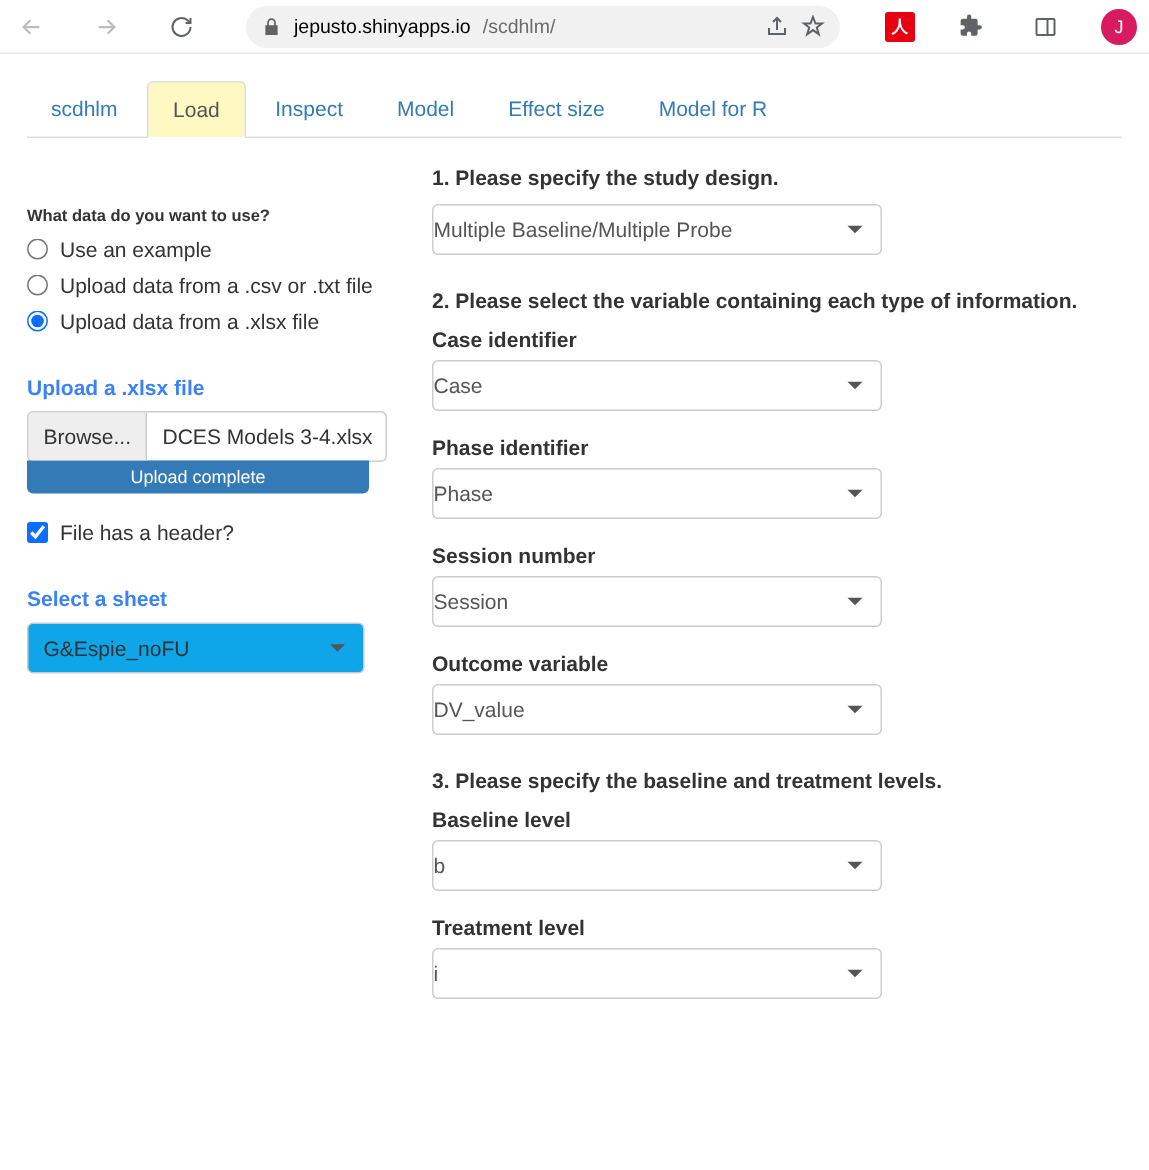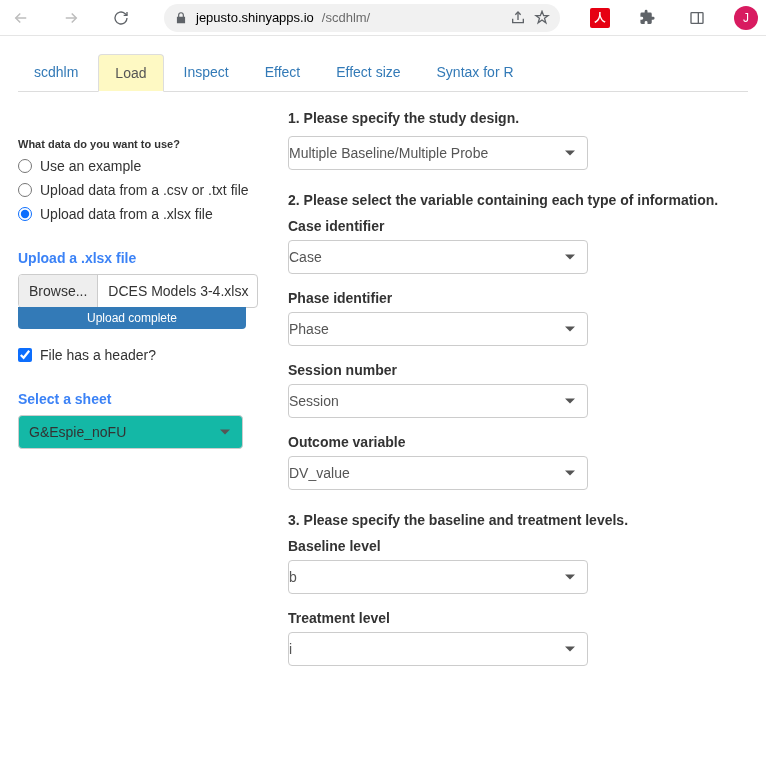--- a/index.html
+++ b/index.html
@@ -25,21 +25,21 @@
   .left { width: 240px; flex-shrink:0; }
   .right { flex:1; }
   .q { font-weight: 700; font-size:11px; margin-bottom: 8px; color:#333;margin-top:28px; }
   .radio-row, .check-row { display:flex; align-items:center; gap:8px; margin: 4px 0 8px 0; font-size:14px; color:#333;}
   input[type=radio], input[type=checkbox] { width:14px; height:14px; accent-color:#0d6efd; }
   .section-label { font-weight:700; font-size:14px; margin-top: 28px; margin-bottom:8px; color:#3b82f6; }
   .file-row { display:flex; border:1px solid #ccc; border-radius:4px; overflow:hidden; height:34px; }
   .browse { background:#eee; border-right:1px solid #ccc; padding:0 10px; display:flex; align-items:center; font-size:14px; color:#333; }
   .fname { flex:1; padding:0 10px; display:flex; align-items:center; font-size:14px; color:#333; overflow:hidden; white-space:nowrap; }
   .progress { background:#337ab7; color:#fff; text-align:center; font-size:12px; padding:4px 0; border-radius:0 0 4px 4px; margin-top:-1px; }
-  .select { position:relative; width: 225px; height:34px; border:1px solid #ccc; border-radius:4px; background:#14b8a6; display:flex; align-items:center; padding:0 10px; font-size:14px; color:#333; }
+  .select { position:relative; width: 225px; height:34px; border:1px solid #ccc; border-radius:4px; background:#0ea5e9; display:flex; align-items:center; padding:0 10px; font-size:14px; color:#333; }
   .right .select, .right .dd { width: 300px; position:relative; height:34px; border:1px solid #ccc; border-radius:4px; background:#fff; display:flex; align-items:center; padding:0 0; font-size:14px; color:#555; }
   .caret { position:absolute; right:12px; top:50%; transform:translateY(-50%); width:0;height:0;border-left:5px solid transparent;border-right:5px solid transparent;border-top:5px solid #555; }
   .step { font-weight:700; font-size:14px; margin-bottom:10px; color:#333; }
   .field-label { font-weight:700; font-size:14px; margin-top:16px; margin-bottom:6px; color:#333;}
   .right .first-field-label { margin-top:10px; }
   svg { display:block; }
 </style>
 </head>
 <body>
 
@@ -98,23 +98,23 @@
     </div>
   <div class="avatar">J</div>
 </div>
 
 <div class="page">
 
   <div class="tabs">
     <div class="tab">scdhlm</div>
     <div class="tab active">Load</div>
     <div class="tab">Inspect</div>
-    <div class="tab">Effect</div>
+    <div class="tab">Model</div>
     <div class="tab">Effect size</div>
-    <div class="tab">Syntax for R</div>
+    <div class="tab">Model for R</div>
   </div>
 
   <div class="cols">
     <div class="left">
       <div class="q">What data do you want to use?</div>
       <label class="radio-row">
           <input type="radio" name="src" style="">
           <span>Use an example</span>
         </label>
       <label class="radio-row">

